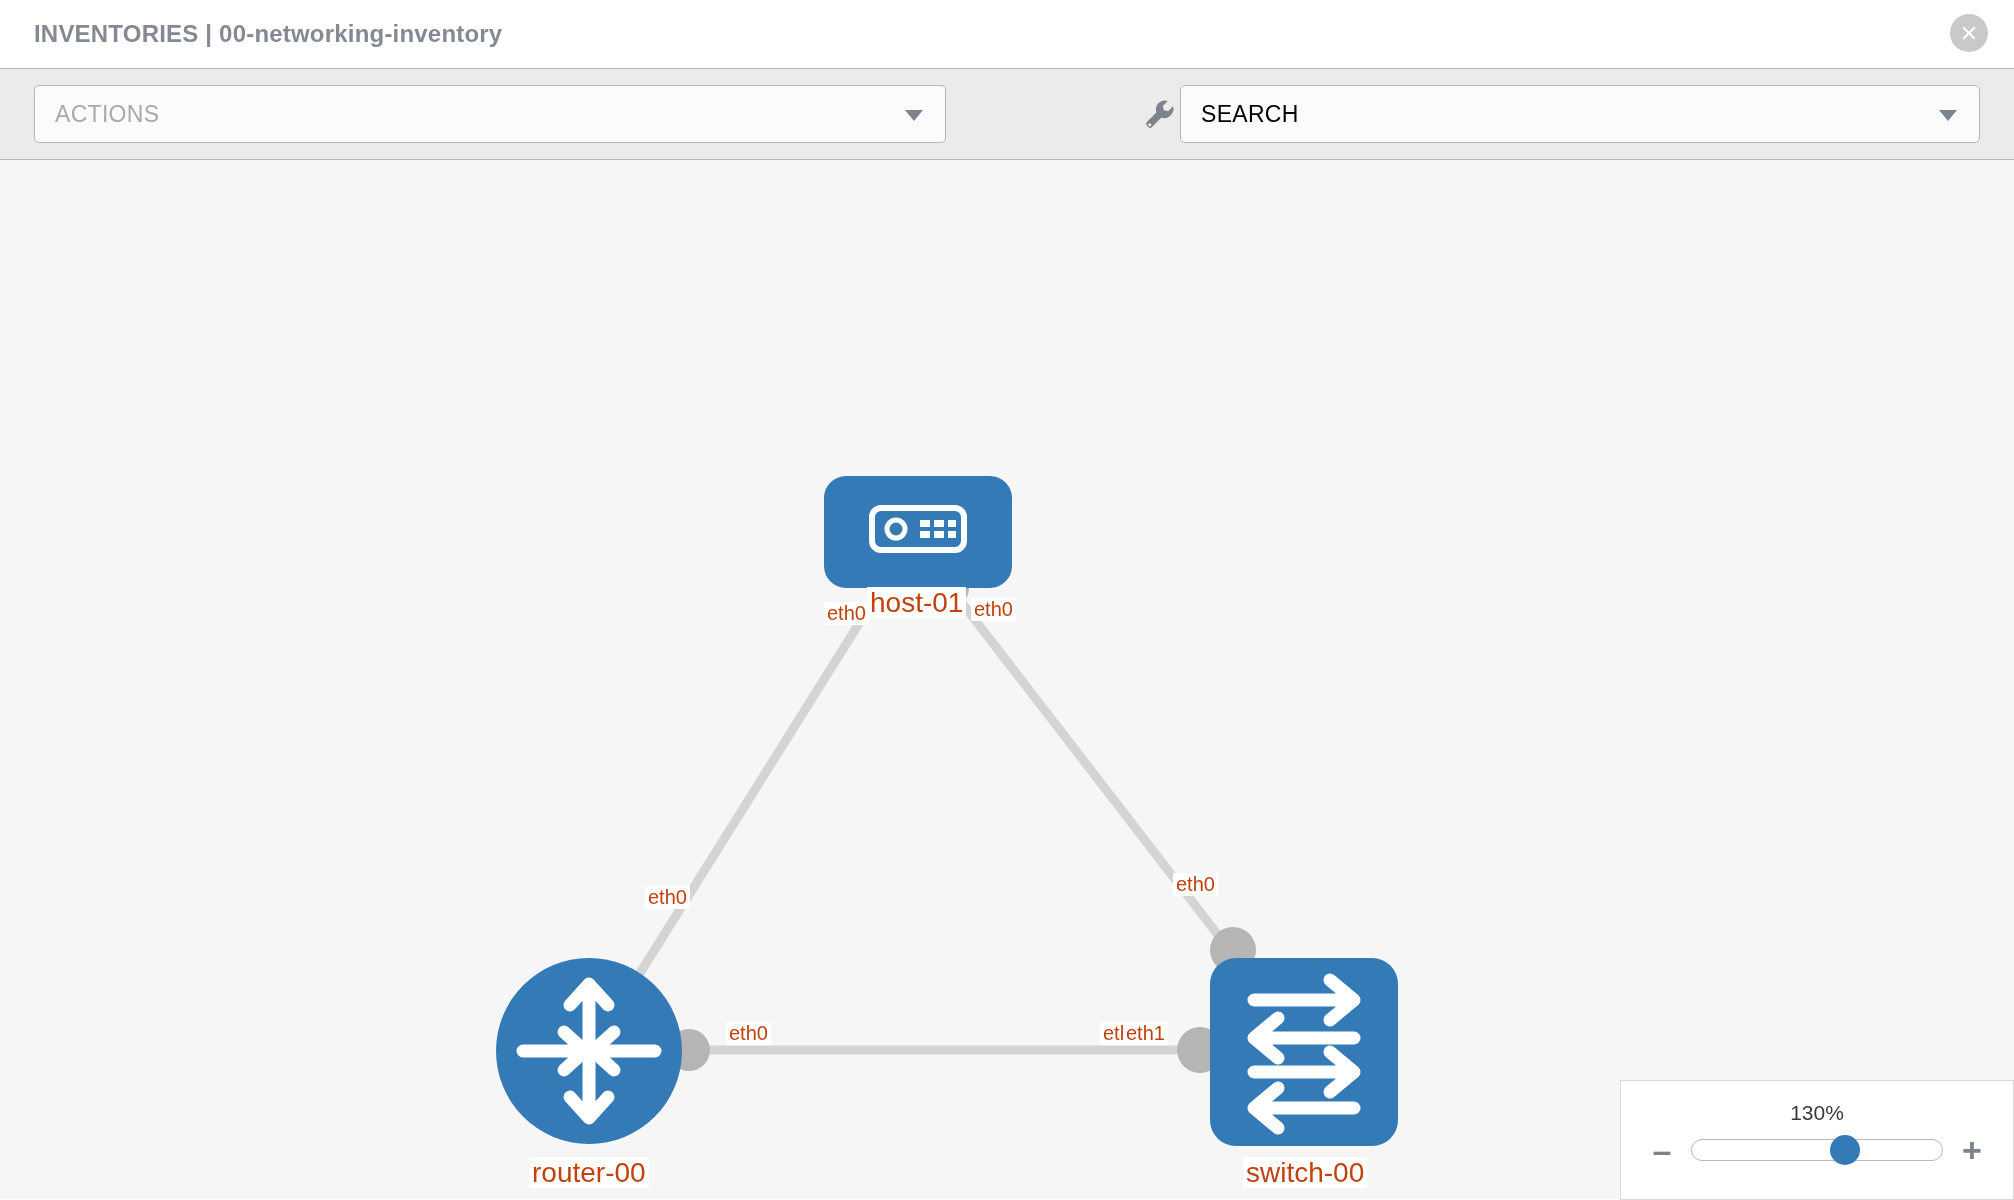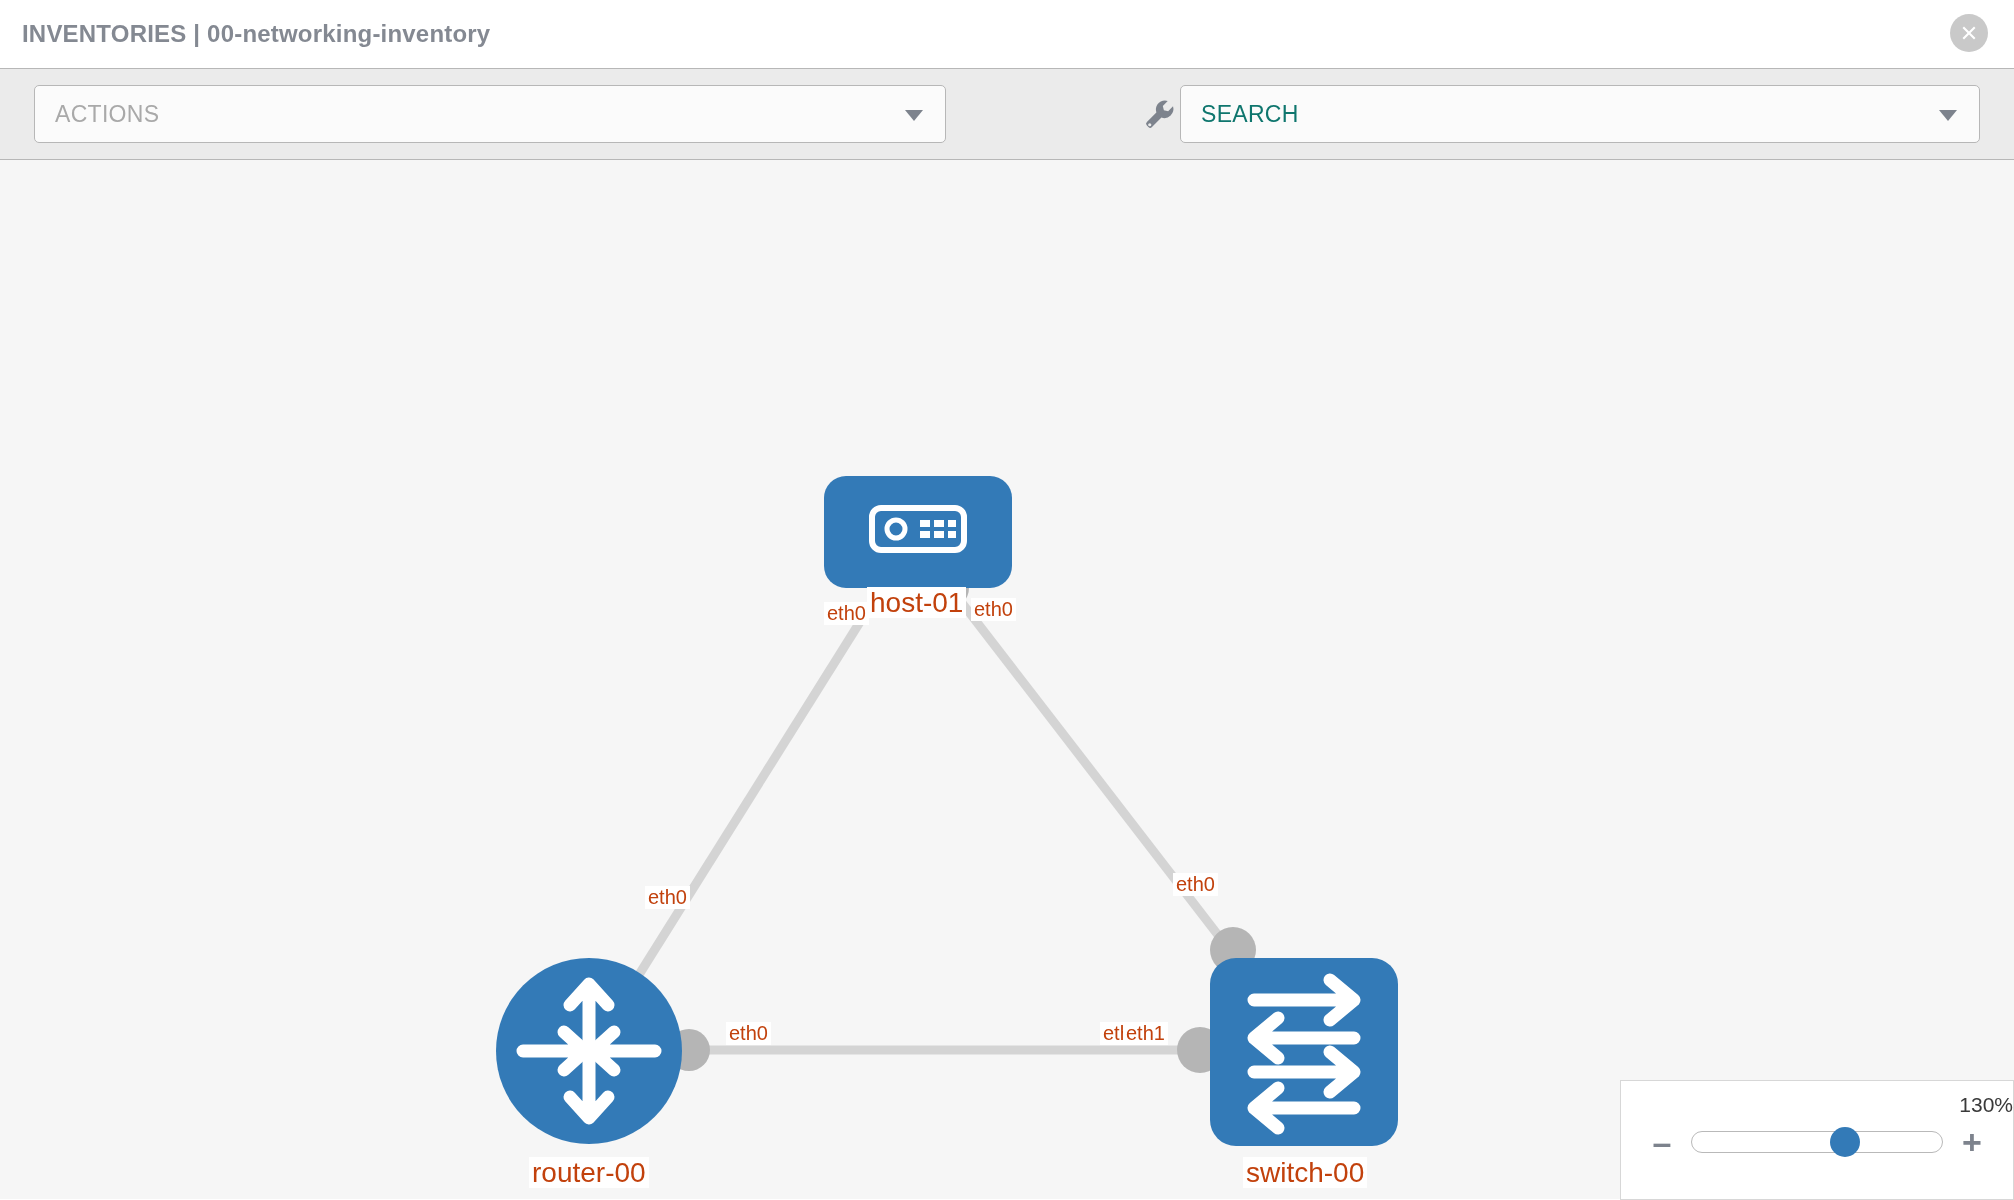--- a/index.html
+++ b/index.html
@@ -12,21 +12,21 @@
 
   
   .header {
     position: relative;
     height: 68px;
     background: #ffffff;
     display: flex;
     align-items: center;
   }
   .page-title {
-    margin-left: 22px;
+    margin-left: 34px;
     font-size: 24px;
     font-weight: bold;
     color: #848992;
     letter-spacing: 0.2px;
     white-space: nowrap;
   }
   .close-btn {
     position: absolute;
     right: 26px;
     top: 14px;
@@ -94,21 +94,21 @@
     background: #fbfbfb;
     border: 1px solid #b7b7b7;
     border-radius: 5px;
     display: flex;
     align-items: center;
     cursor: text;
   }
   .search-box .sel-label {
     margin-left: 20px;
     font-size: 23px;
-    color: #0f766e;
+    color: #000000;
     letter-spacing: 0.3px;
   }
 
   
   .canvas {
     position: relative;
     width: 2014px;
     height: 1039px;
     background: #f6f6f6;
     overflow: hidden;
@@ -136,24 +136,24 @@
     position: absolute;
     left: 1620px;
     top: 1080px;
     width: 394px;
     height: 120px;
     background: #ffffff;
     border: 1px solid #d7d7d7;
     z-index: 5;
   }
   .zoom-pct {
-    text-align: right;
+    text-align: center;
     font-size: 21px;
     color: #3a3a3a;
-    margin-top: 12px;
+    margin-top: 20px;
   }
   .zoom-row {
     display: flex;
     align-items: center;
     margin-top: 8px;
     padding: 0 26px;
   }
   .zbtn {
     color: #7d838d;
     font-size: 34px;

